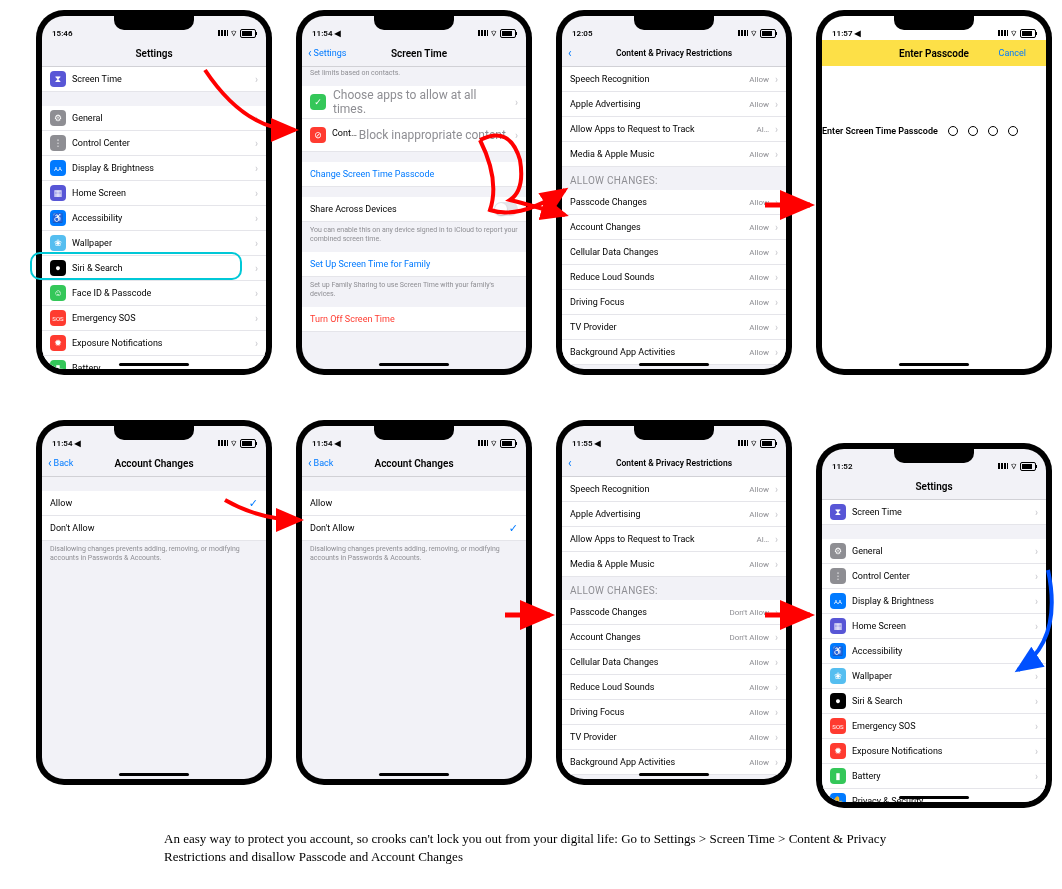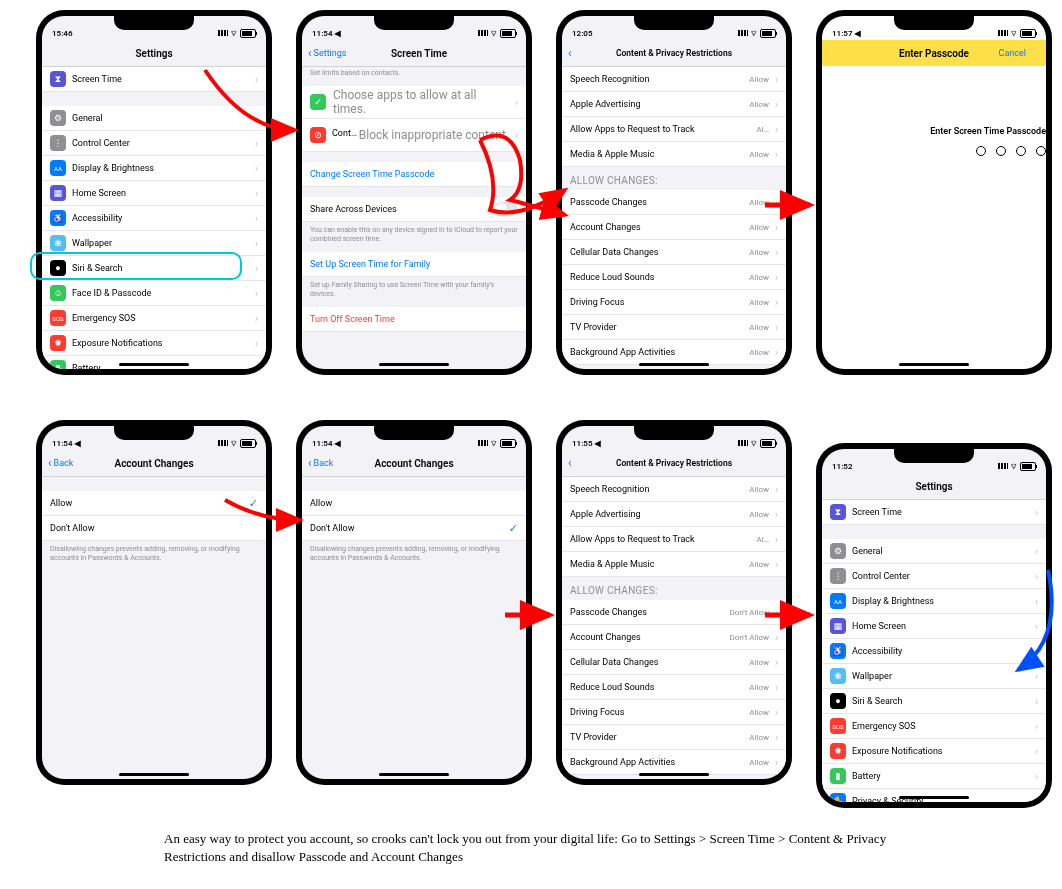--- a/index.html
+++ b/index.html
@@ -103,21 +103,21 @@
     color:#8e8e93;
     padding:4px 8px 8px;
     line-height:1.3;
   }
   .gap{height:14px}
   .linkrow{color:#007aff}
   .linkrow.red{color:#ff3b30}
   .toggle{width:24px;height:14px;background:#e5e5ea;border-radius:7px;position:relative}
   .toggle::after{content:"";position:absolute;left:1px;top:1px;width:12px;height:12px;background:#fff;border-radius:50%;box-shadow:0 1px 2px rgba(0,0,0,0.2)}
   .homebar{position:absolute;bottom:3px;left:50%;transform:translateX(-50%);width:70px;height:3px;background:#000;border-radius:2px}
-  .passcode-area{display:flex;flex-direction:column;align-items:flex-end;padding-top:60px;gap:10px}
+  .passcode-area{display:flex;flex-direction:row;align-items:flex-end;padding-top:60px;gap:10px}
   .passcode-dots{display:flex;gap:10px}
   .pdot{width:8px;height:8px;border:1px solid #000;border-radius:50%}
   .highlight-box{
     position:absolute;
     border:2px solid #00c8d7;
     border-radius:10px;
     pointer-events:none;
   }
   .arrow{position:absolute;pointer-events:none}
   .caption{

